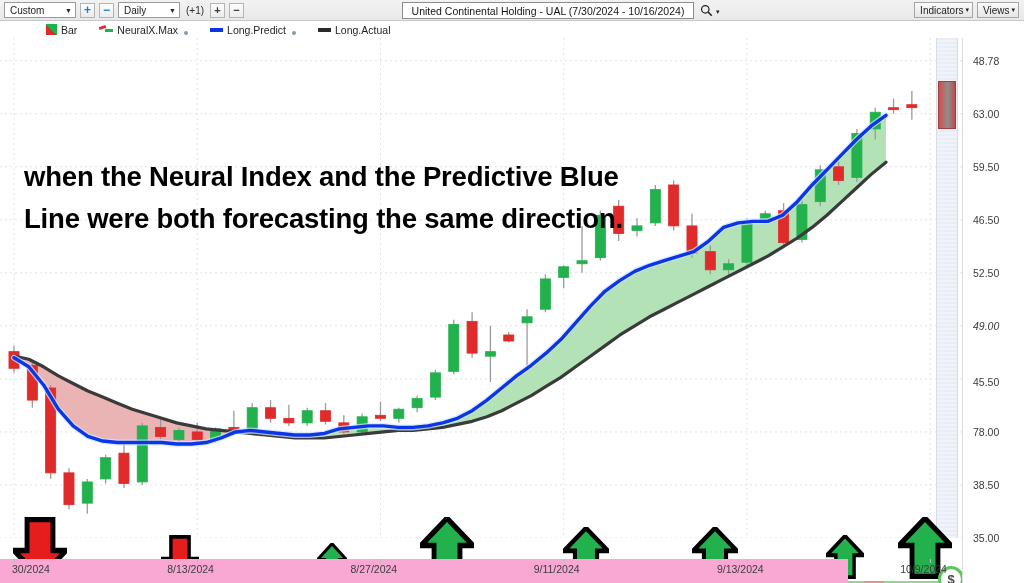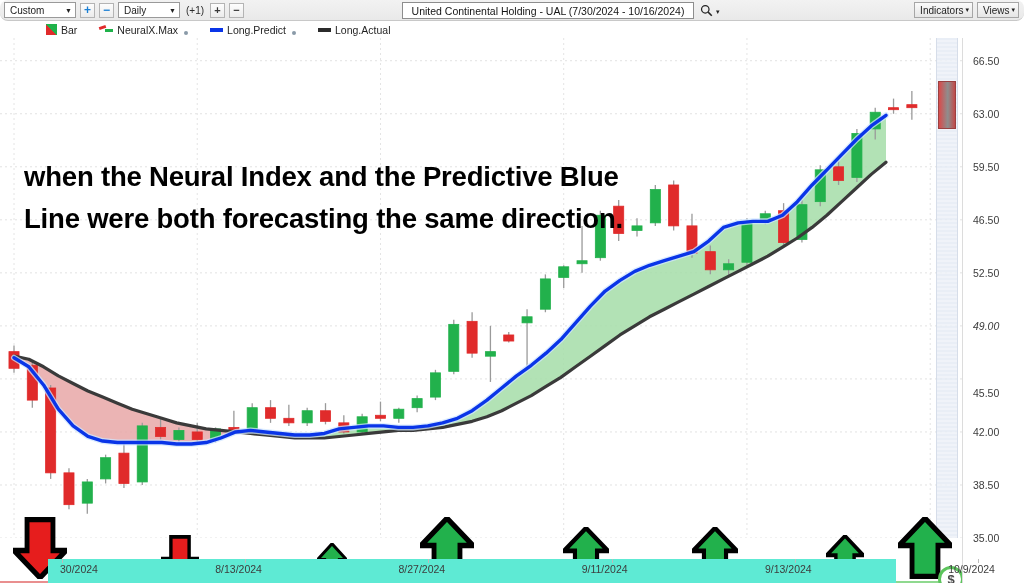--- a/index.html
+++ b/index.html
@@ -10,21 +10,21 @@
     background: #ffffff;
     overflow: hidden;
   }
   #app { position: relative; width: 1024px; height: 583px; }
 
   
   .toolbar {
     position: absolute; left: 0; top: 0; width: 1024px; height: 21px;
     background: linear-gradient(#f2f2f2, #e9e9e9);
     border-bottom: 1px solid #c8c8c8;
-    display: flex; align-items: center; gap: 4px; padding: 8px 4px; border-radius: 8px;
+    display: flex; align-items: center; gap: 4px; padding: 8px 4px;
   }
   .combo {
     height: 16px; background: #ffffff; border: 1px solid #9a9a9a;
     display: flex; align-items: center; justify-content: space-between;
     font-size: 10px; color: #1a1a1a; padding: 0 3px 0 5px;
   }
   .combo .cap { white-space: nowrap; }
   .combo .arr { font-size: 7px; margin-left: 6px; color: #222; }
   #combo-custom { width: 72px; }
   #combo-period { width: 62px; }
@@ -111,22 +111,21 @@
   }
 
   
   .nstrip {
     position: absolute; left: 0; top: 543px; width: 962px; height: 16px;
     display: flex; overflow: hidden;
   }
   .nseg { height: 16px; }
   .xaxis {
     position: absolute; left: 0; top: 559px; width: 848px; height: 24px;
-    background: #5eead4;
-    margin-left: 48px;
+    background: #f9a8d4;
   }
   .xlab {
     position: absolute; top: 4px; font-size: 10.5px; color: #3c3c3c;
   }
   .xtickline {
     position: absolute; top: 0; width: 1px; height: 4px; background: #bbb;
   }
 
   
   .overlay {
@@ -389,28 +388,28 @@
         <div class="nseg" style="width: 52px; background: rgb(143, 217, 143);"></div>
         <div class="nseg" style="width: 20px; background: rgb(233, 143, 143);"></div>
         <div class="nseg" style="width: 78px; background: rgb(143, 217, 143);"></div>
       </div>
 
     <div class="money-badge" id="money-badge" style="left: 938px; top: 528px;">
       <span>$</span>
     </div>
 
     <div class="yaxis" id="yaxis">
-        <div class="ylab" style="top: 22.7273px;">66.50</div>
+        <div class="ylab" style="top: 22.7273px;">48.78</div>
         <div class="ylab" style="top: 75.7576px;">63.00</div>
         <div class="ylab" style="top: 128.788px; text-align: center;">59.50</div>
         <div class="ylab" style="top: 181.818px;">46.50</div>
         <div class="ylab" style="top: 234.848px;">52.50</div>
         <div class="ylab" style="top: 287.879px; font-style: italic;">49.00</div>
-        <div class="ylab" style="top: 355px;">45.50</div>
-        <div class="ylab" style="top: 393.939px;">42.00</div>
+        <div class="ylab" style="top: 344px;">45.50</div>
+        <div class="ylab" style="top: 393.939px;">78.00</div>
         <div class="ylab" style="top: 446.97px; text-align: center;">38.50</div>
         <div class="ylab" style="top: 500px;">35.00</div>
       </div>
   </div>
 
   <div class="xaxis" id="xaxis">
       <div class="xlab" style="left: 12px;">30/2024</div>
       <div class="xtickline" style="left: 14px;"></div>
       <div class="xlab" style="left: 167.238px;">8/13/2024</div>
       <div class="xtickline" style="left: 197.238px;"></div>

